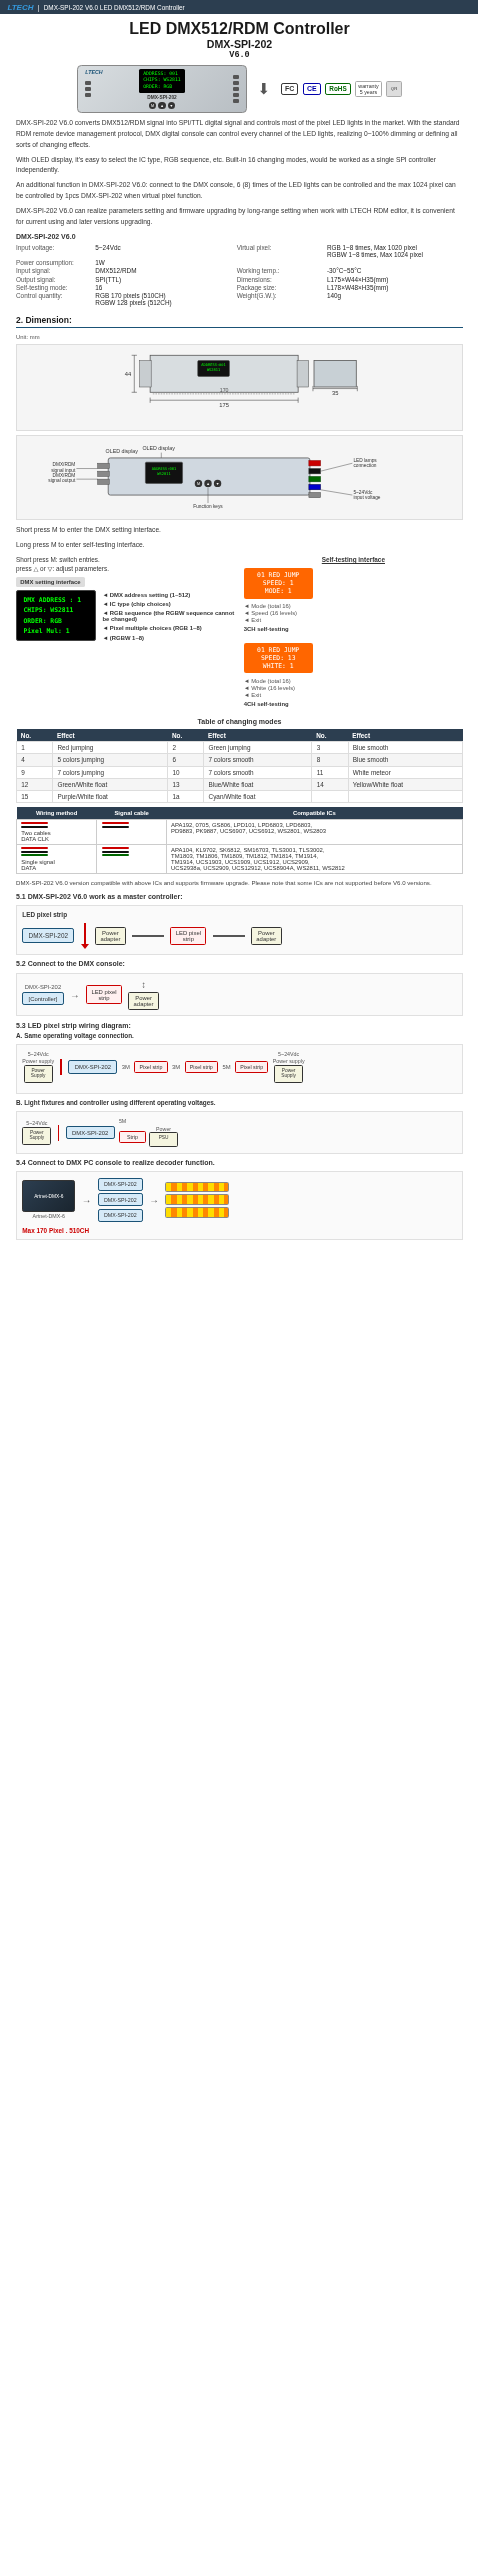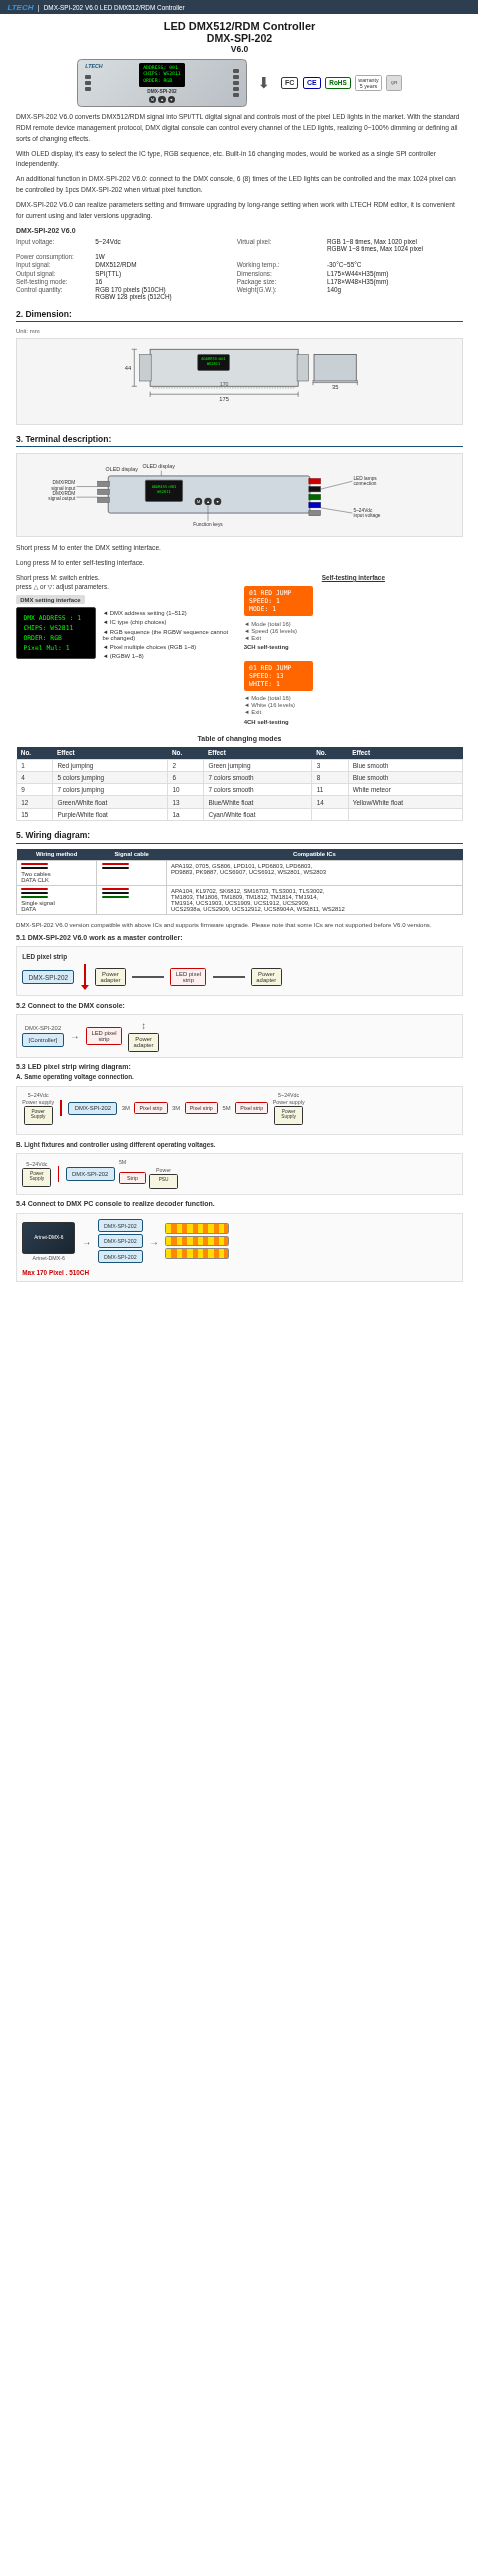--- a/index.html
+++ b/index.html
@@ -12,32 +12,33 @@
       margin: 0 auto;
     }
     .page-wrapper {
       padding: 5.3px 16px 16px 16px;
     }
     .page-title {
       text-align: center;
       margin-bottom: 2.1px;
     }
     .page-title h1 {
-      font-size: 11px;
+      font-size: 16px;
       font-weight: bold;
       color: #1a1a1a;
     }
     .page-title h2 {
       font-size: 10.6px;
       font-weight: bold;
       color: #1a1a1a;
     }
     .page-title h3 {
       font-size: 8.5px;
       color: #1a1a1a;
+      font-family: Liberation Mono, monospace;
     }
     
     .product-image-area {
       display: flex;
       justify-content: center;
       align-items: center;
       margin: 5.3px 0;
       gap: 10.6px;
     }
     .certifications {
@@ -205,20 +206,21 @@
     .test-display {
       background: #ff6600;
       color: #fff;
       font-family: monospace;
       font-size: 6.4px;
       padding: 3.2px 5.3px;
       border-radius: 2.1px;
       margin-bottom: 3.2px;
       display: inline-block;
       min-width: 69px;
+      text-align: center;
     }
     .test-note {
       font-size: 5.9px;
       color: #555;
       margin: 1.1px 0;
     }
     
     .iface-outer {
       display: flex;
       gap: 8.5px;
@@ -444,21 +446,20 @@
       <text x="38" y="50" font-size="11" fill="#333" text-anchor="middle">44</text>
 
       <rect x="390" y="20" width="80" height="50" fill="#c8d0d5" stroke="#555" stroke-width="1.5"></rect>
       <line x1="388" y1="73" x2="472" y2="73" stroke="#333" stroke-width="1"></line>
       <line x1="388" y1="68" x2="388" y2="78" stroke="#333" stroke-width="1"></line>
       <line x1="472" y1="68" x2="472" y2="78" stroke="#333" stroke-width="1"></line>
       <text x="430" y="85" font-size="11" fill="#333" text-anchor="middle">35</text>
     </svg>
   </div>
 
-  <div class="section-heading">3. Terminal description:</div>
 
   <div class="terminal-diagram">
     <svg width="404" height="69" viewBox="0 0 760 130" style="font-size:11px">
 
       <rect x="160" y="30" width="380" height="70" fill="#d0d8e0" stroke="#555" stroke-width="1.5" rx="4"></rect>
 
       <rect x="230" y="38" width="70" height="40" fill="#111" stroke="#444" stroke-width="1" rx="2"></rect>
       <text x="265" y="52" font-size="7" fill="#0f0" font-family="monospace" text-anchor="middle">ADDRESS:001</text>
       <text x="265" y="62" font-size="7" fill="#0f0" font-family="monospace" text-anchor="middle">WS2811</text>
 
@@ -511,21 +512,21 @@
   </div>
 
   <div class="iface-outer">
     <div class="iface-left">
       <div style="font-size:6.4px;margin-bottom:2.1px;">Short press M: switch entries.</div>
       <div style="font-size:6.4px;margin-bottom:4.3px;">press △ or ▽: adjust parameters.</div>
 
       
       <div style="display:inline-block;font-size:5.9px;font-weight:bold;background:#ddd;padding:1.6px 4.3px;border-radius:1.6px;margin-bottom:3.2px;">DMX setting interface</div>
 
-      <div style="display:flex;align-items:flex-end;gap:6.4px;">
+      <div style="display:flex;align-items:flex-start;gap:6.4px;font-weight:bold;">
         <div class="dmx-screen">
           <div class="screen-row">DMX ADDRESS : 1</div>
           <div class="screen-row">CHIPS: WS2811</div>
           <div class="screen-row">ORDER: RGB</div>
           <div class="screen-row">Pixel Mul: 1</div>
         </div>
         <div style="display:flex;flex-direction:column;gap:3.2px;font-size:5.9px;padding-top:2.1px;">
           <div>◄ DMX address setting (1~512)</div>
           <div>◄ IC type (chip choices)</div>
           <div>◄ RGB sequence (the RGBW sequence cannot be changed)</div>
@@ -617,21 +618,20 @@
         <td>15</td>
         <td>Purple/White float</td>
         <td>1a</td>
         <td>Cyan/White float</td>
         <td></td>
         <td></td>
       </tr>
     </tbody>
   </table>
 
-  <div class="section-heading">5. Wiring diagram:</div>
 
   <table class="wiring-table">
     <thead>
       <tr>
         <th>Wiring method</th>
         <th>Signal cable</th>
         <th>Compatible ICs</th>
       </tr>
     </thead>
     <tbody>

